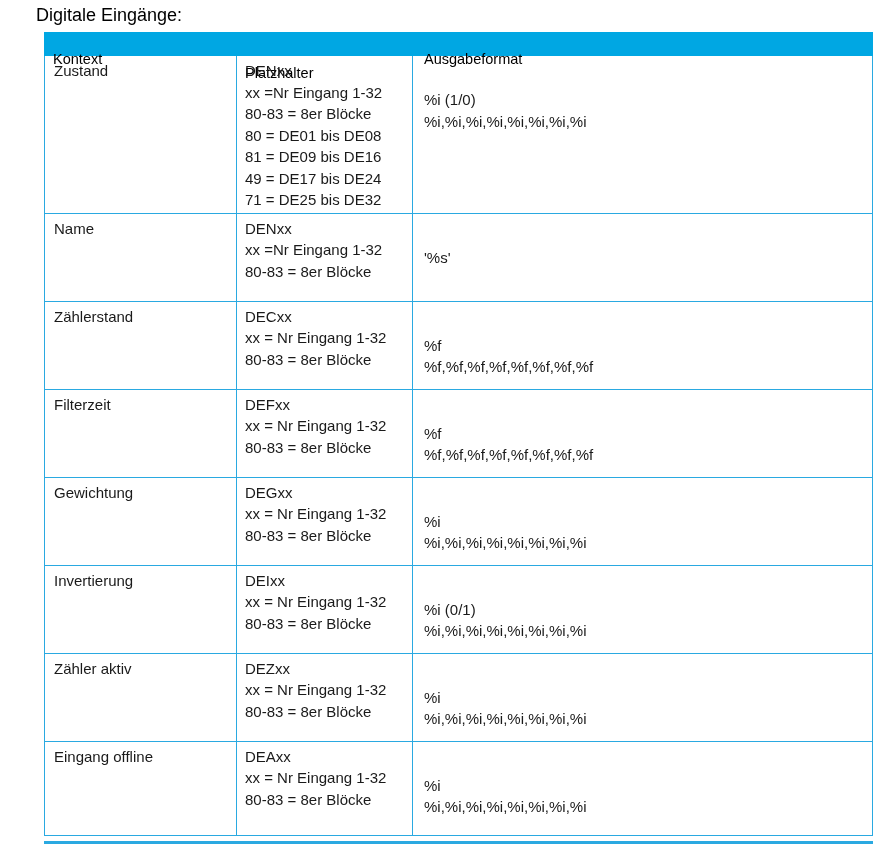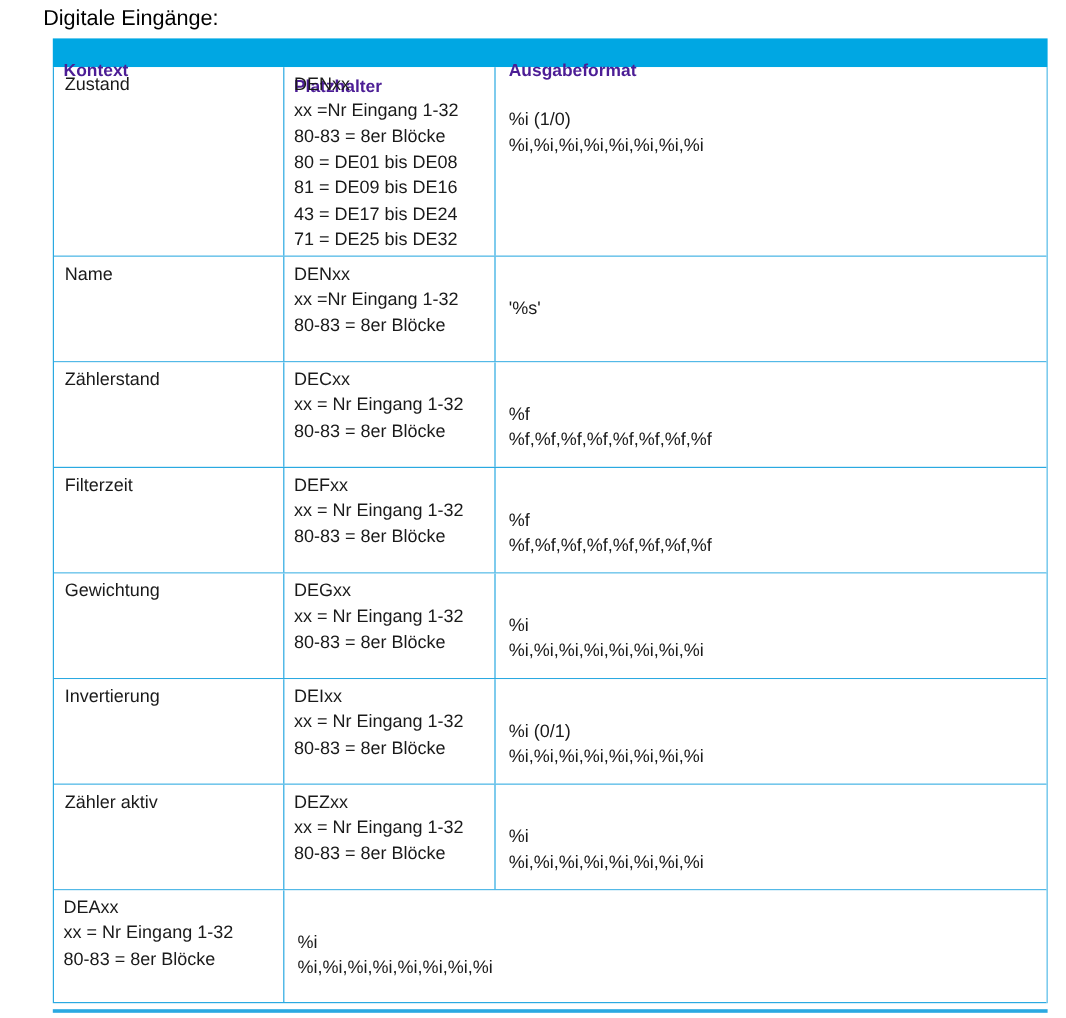--- a/index.html
+++ b/index.html
@@ -28,22 +28,22 @@
     width: 829px;
   }
   .thead {
     display: grid;
     grid-template-columns: 193px 176px 1fr;
     background: var(--accent);
     height: 24px;
     align-items: center;
   }
   .thead .hcell {
-    color: #4c1d95;
-    font-weight: bold;
+    color: #000000;
+    font-weight: normal;
     font-size: 14.5px;
     line-height: 24px;
     white-space: nowrap;
   }
   .hcell.c1 { padding-left: 9px; }
   .hcell.c2 { padding-left: 8px; margin-top: 29px; }
   .hcell.c3 { padding-left: 11px; }
   .tbody {
     border-left: 1px solid var(--border);
     border-right: 1px solid var(--border);
@@ -85,21 +85,21 @@
   </div>
   <div class="tbody">
   <div class="trow">
     <div class="cell cell-kontext">Zustand</div>
     <div class="cell cell-platzhalter">
           <div class="line">DENxx</div>
           <div class="line">xx =Nr Eingang 1-32</div>
           <div class="line">80-83 = 8er Blöcke</div>
           <div class="line">80 = DE01 bis DE08</div>
           <div class="line">81 = DE09 bis DE16</div>
-          <div class="line">43 = DE17 bis DE24</div>
+          <div class="line">49 = DE17 bis DE24</div>
           <div class="line">71 = DE25 bis DE32</div>
         </div>
     <div class="cell cell-ausgabeformat">
           <div class="line">%i (1/0)</div>
           <div class="line">%i,%i,%i,%i,%i,%i,%i,%i</div>
         </div>
   </div>
 
   <div class="trow">
     <div class="cell cell-kontext">Name</div>
@@ -172,20 +172,21 @@
           <div class="line">xx = Nr Eingang 1-32</div>
           <div class="line">80-83 = 8er Blöcke</div>
         </div>
     <div class="cell cell-ausgabeformat">
           <div class="line">%i</div>
           <div class="line">%i,%i,%i,%i,%i,%i,%i,%i</div>
         </div>
   </div>
 
   <div class="trow">
+    <div class="cell cell-kontext">Eingang offline</div>
     <div class="cell cell-platzhalter">
           <div class="line">DEAxx</div>
           <div class="line">xx = Nr Eingang 1-32</div>
           <div class="line">80-83 = 8er Blöcke</div>
         </div>
     <div class="cell cell-ausgabeformat">
           <div class="line">%i</div>
           <div class="line">%i,%i,%i,%i,%i,%i,%i,%i</div>
         </div>
   </div>

